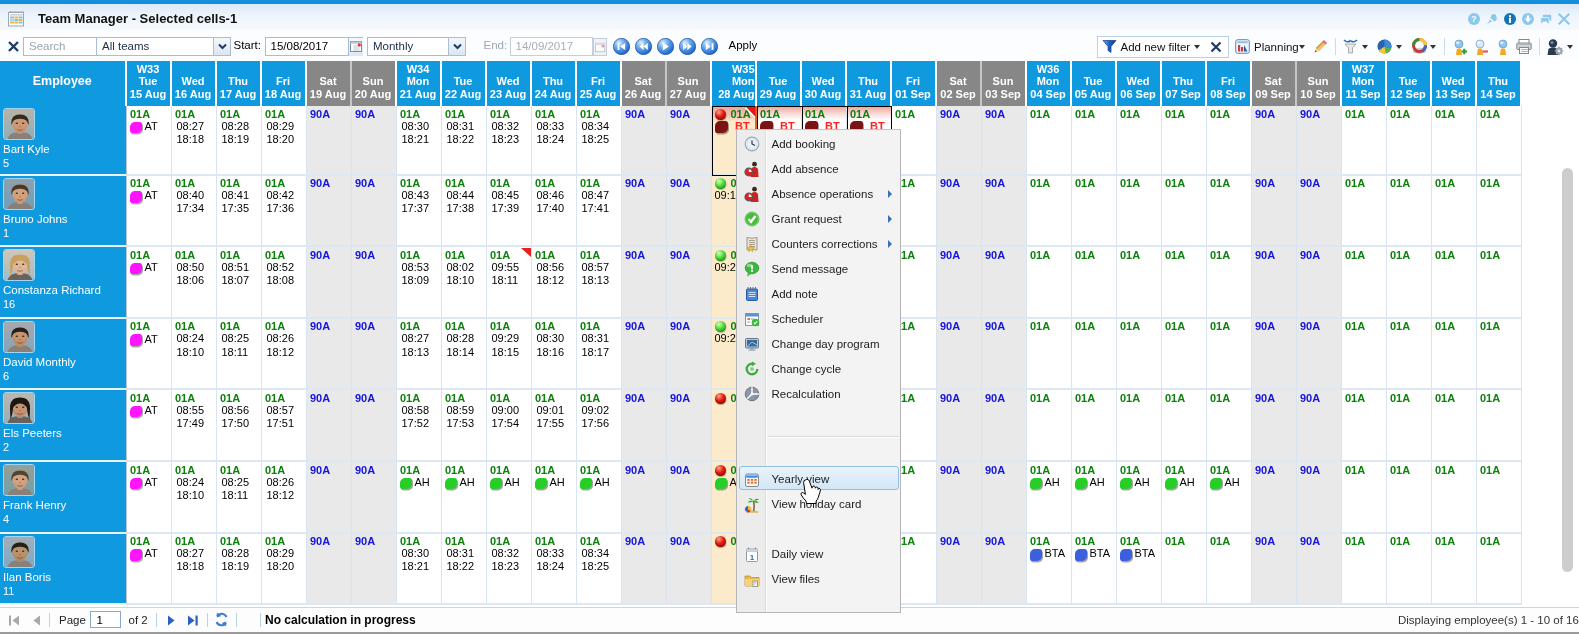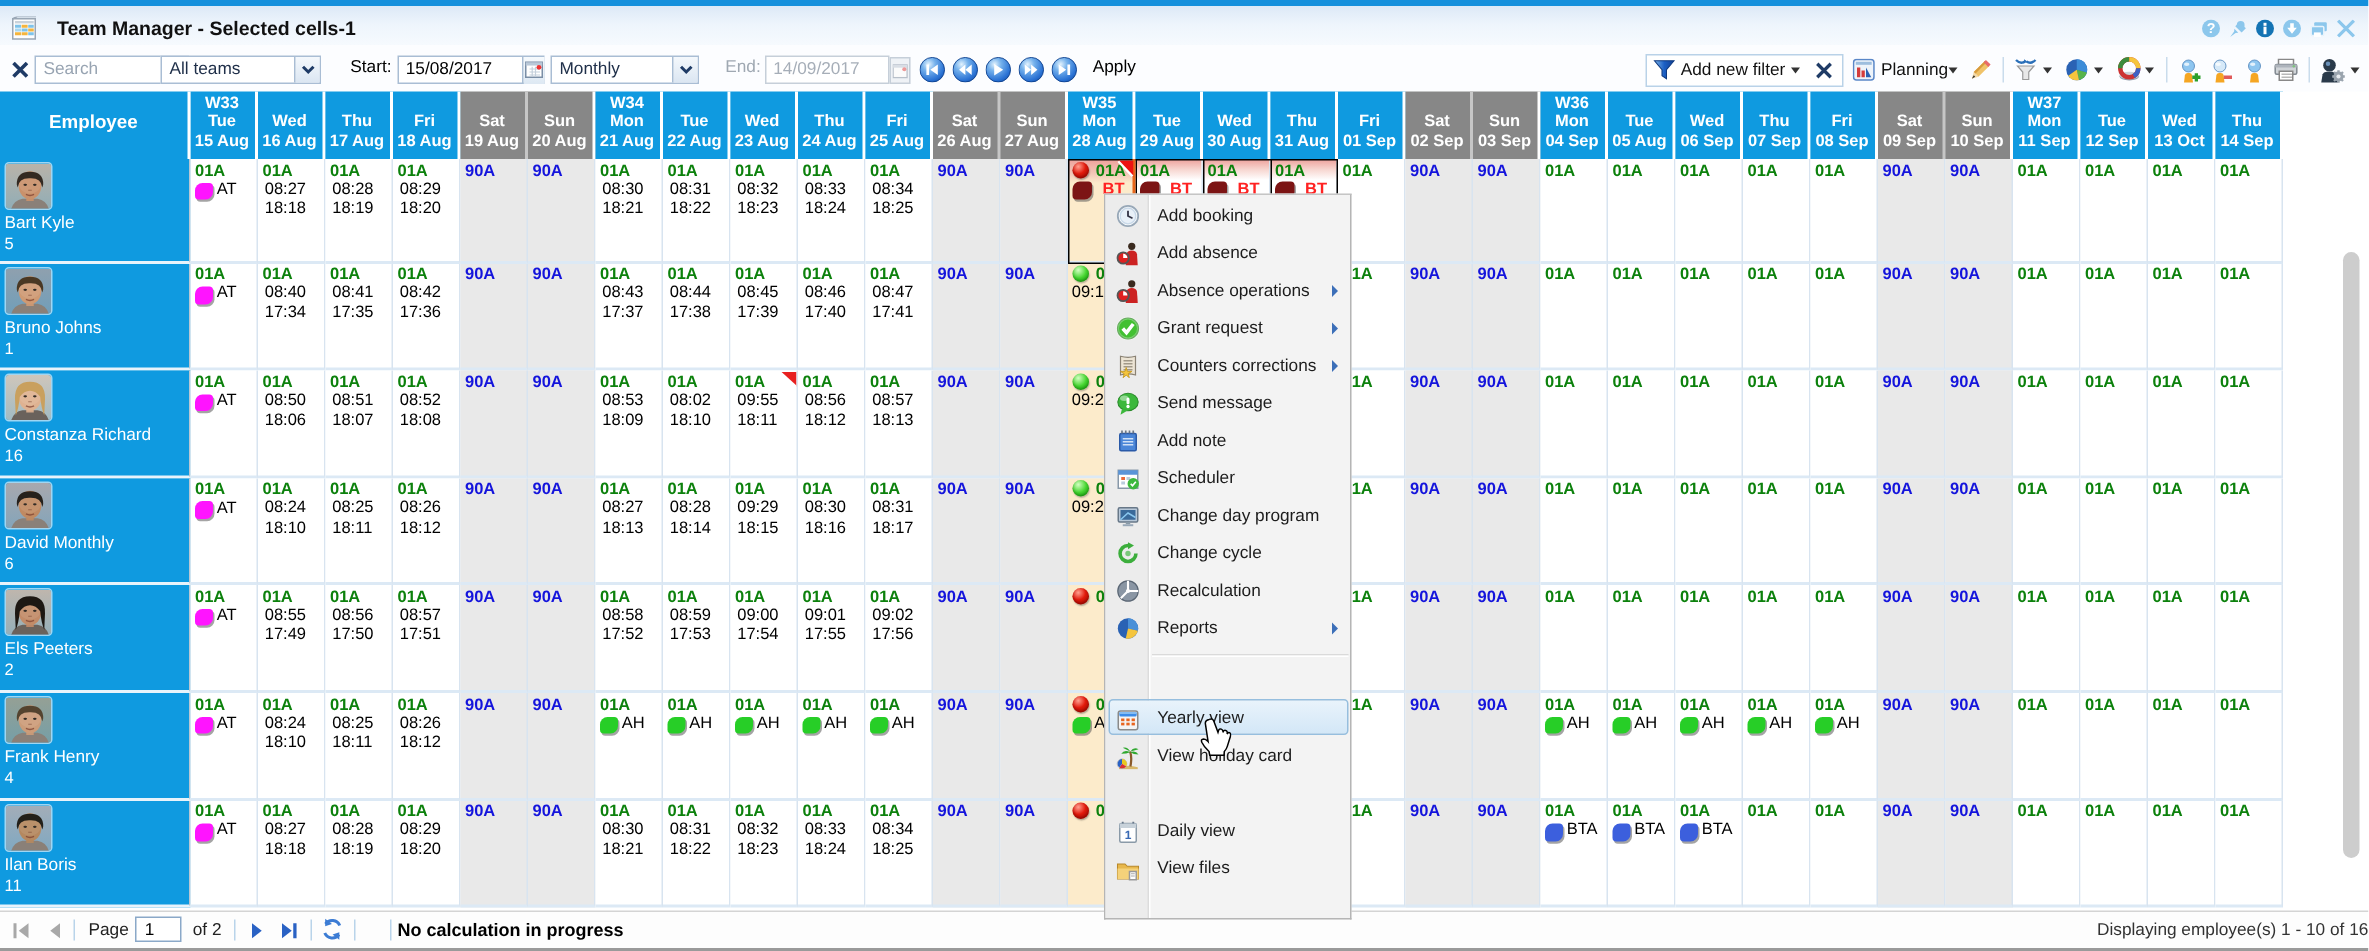--- a/index.html
+++ b/index.html
@@ -97,21 +97,21 @@
     </g>
   </svg>
 <svg class="abs" style="left:1558px;top:13px" width="12" height="12" viewBox="0 0 12 12">
     <path d="M1.5 0 L6 4.5 L10.5 0 L12 1.5 L7.5 6 L12 10.5 L10.5 12 L6 7.5 L1.5 12 L0 10.5 L4.5 6 L0 1.5 Z" fill="#8cc7ec"></path>
   </svg>
 <div class="abs toolbar"></div>
 <svg class="abs" style="left:8px;top:41px" width="11" height="11" viewBox="0 0 11 11">
     <path d="M1 1 L10 10 M10 1 L1 10" stroke="#1f3b66" stroke-width="2.4"></path>
   </svg>
 <div class="inp" style="left:23px;top:37px;width:103px;color:#98a4b2">Search</div>
-<div class="inp" style="left:107px;top:37px;width:107px">All teams<div class="chev" style="right:0;top:0;height:17px"><svg width="17" height="17">
+<div class="inp" style="left:96px;top:37px;width:135px">All teams<div class="chev" style="right:0;top:0;height:17px"><svg width="17" height="17">
         <path d="M5 6.5 L8.5 10 L12 6.5" fill="none" stroke="#1f3b66" stroke-width="2"></path>
       </svg></div></div>
 <div class="lbl" style="left:233.5px">Start:</div>
 <div class="inp" style="left:264.5px;top:37px;width:98.5px;color:#000">15/08/2017</div>
 <div class="abs" style="left:348px;top:37.5px;width:15px;height:18px;border-left:1px solid #a9bdd4;background:linear-gradient(#f6fafd,#dde8f3)">
 <svg width="13" height="13" style="margin:2px 0 0 1px" viewBox="0 0 13 13">
       <rect x="0.5" y="1.5" width="11" height="10" fill="#fff" stroke="#7a8ea6"></rect>
       <rect x="0.5" y="1.5" width="11" height="2.2" fill="#b9c8d8"></rect>
       <path d="M3 6 H10 M3 8 H10 M3 10 H10 M4.8 4.5 V11 M7 4.5 V11" stroke="#c3cfdb" stroke-width="0.8"></path>
       <circle cx="9.3" cy="4.9" r="1.6" fill="#e33"></circle>
@@ -297,21 +297,21 @@
     <div>25 Aug</div>
   </div>
 <div class="hdrcell hdrwe" style="left:621.5px;width:45.0px;border-right-color:#c6c6c6;">
     <div>Sat</div>
     <div>26 Aug</div>
   </div>
 <div class="hdrcell hdrwe" style="left:666.5px;width:45.0px;">
     <div>Sun</div>
     <div>27 Aug</div>
   </div>
-<div class="hdrcell" style="left:711.5px;width:45.0px;">
+<div class="hdrcell" style="left:711.5px;width:45.0px;align-items:flex-end;">
     <div>W35</div>
     <div>Mon</div>
     <div>28 Aug</div>
   </div>
 <div class="hdrcell" style="left:756.5px;width:45.0px;">
     <div>Tue</div>
     <div>29 Aug</div>
   </div>
 <div class="hdrcell" style="left:801.5px;width:45.0px;">
     <div>Wed</div>
@@ -366,21 +366,21 @@
     <div>W37</div>
     <div>Mon</div>
     <div>11 Sep</div>
   </div>
 <div class="hdrcell" style="left:1386.5px;width:45.0px;">
     <div>Tue</div>
     <div>12 Sep</div>
   </div>
 <div class="hdrcell" style="left:1431.5px;width:45.0px;">
     <div>Wed</div>
-    <div>13 Oct</div>
+    <div>13 Sep</div>
   </div>
 <div class="hdrcell" style="left:1476.5px;width:45.0px;">
     <div>Thu</div>
     <div>14 Sep</div>
   </div>
 <div class="hdrcell" style="left:0;width:126.5px;justify-content:center;font-size:12.5px">Employee</div>
 <div class="ecell" style="top:106px;height:69.5px">
 <div class="abs" style="left:3px;top:2px;width:32px;height:32px;border-radius:3px;overflow:hidden;border:1px solid rgba(255,255,255,.6)"><svg width="32" height="32" viewBox="0 0 32 32">
         <defs>
           <linearGradient id="avbb9b3a9" x1="0" y1="0" x2="0" y2="1">
@@ -1438,29 +1438,20 @@
 <div class="mitem" style="top:251.5px">
       <span class="micon"><svg width="16" height="16" viewBox="0 0 16 16">
           <circle cx="8" cy="8" r="6.8" fill="#8a96a4" stroke="#5a6674" stroke-width="0.8"></circle>
           <circle cx="8" cy="8" r="6.8" fill="none"></circle>
           <path d="M8 1.2 V8 L14.8 8" stroke="#fff" stroke-width="1.4" fill="none"></path>
           <path d="M8 8 L3.2 12.8" stroke="#fff" stroke-width="1.4"></path>
           <circle cx="8" cy="8" r="1.4" fill="#fff"></circle>
         </svg></span>
       <span class="mtext">Recalculation</span>
     </div>
-<div class="mitem" style="top:276.5px">
-      <span class="micon"><svg width="16" height="16" viewBox="0 0 16 16">
-          <circle cx="8" cy="8" r="6.8" fill="#2a62b4"></circle>
-          <path d="M8 8 L8 1.2 A6.8 6.8 0 0 1 14.6 9.5 Z" fill="#4a90d8"></path>
-          <path d="M8 8 L14.6 9.5 A6.8 6.8 0 0 1 6.5 14.6 Z" fill="#f5c53d"></path>
-        </svg></span>
-      <span class="mtext">Reports</span>
-      <span class="marr"></span>
-    </div>
 <div class="abs" style="left:31px;top:306.0px;width:131px;height:1px;background:#dadada"></div>
 <div class="abs" style="left:31px;top:307.0px;width:131px;height:1px;background:#fff"></div>
 <div class="abs" style="left:1.5px;top:336.0px;width:160px;height:23.5px;border:1px solid #96bede;border-radius:3px;background:linear-gradient(#e9f3fb,#d3e7f7)"></div>
 <div class="mitem" style="top:337.0px">
       <span class="micon"><svg width="16" height="16" viewBox="0 0 16 16">
           <rect x="1.5" y="2" width="13" height="12.5" rx="1.5" fill="#f4f4f4" stroke="#8a8a8a"></rect>
           <rect x="2.2" y="2.7" width="11.6" height="3" rx="1" fill="#3c8ce8"></rect>
           <rect x="2.2" y="2.7" width="11.6" height="1.3" rx="0.6" fill="#85bcf2"></rect>
           <g fill="#e8641e">
             <rect x="3.4" y="7" width="2.2" height="1.8"></rect>

